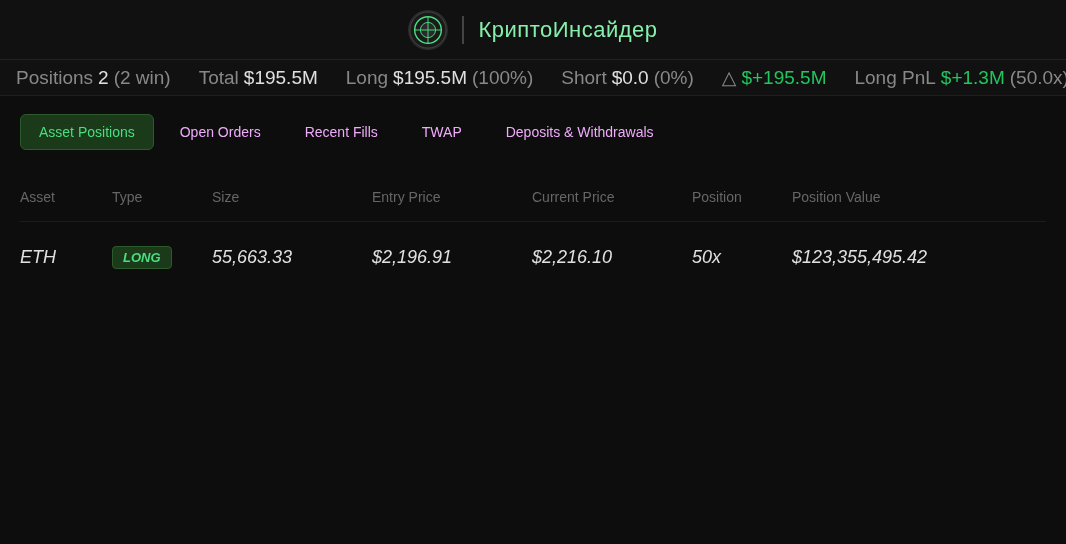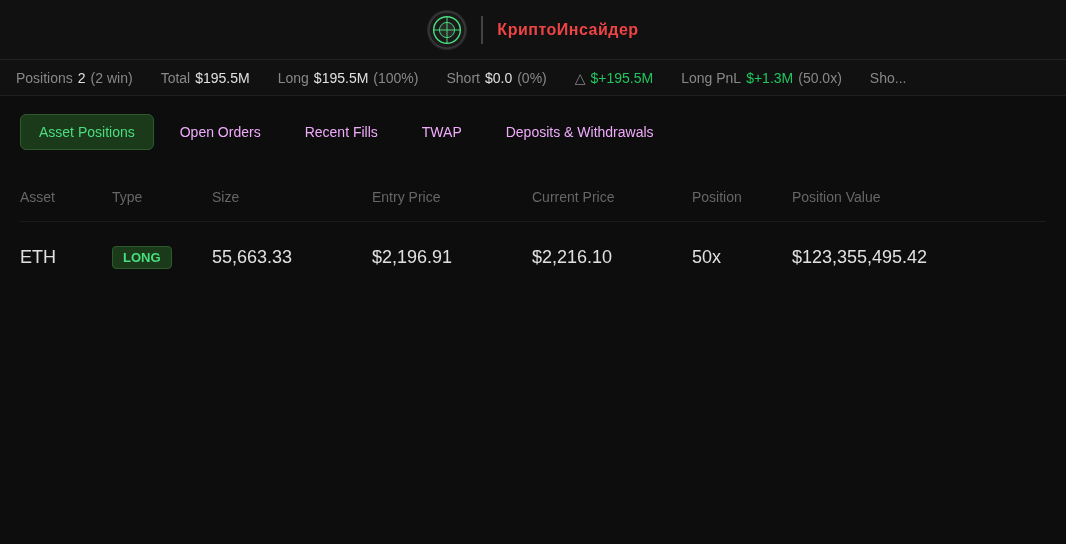--- a/index.html
+++ b/index.html
@@ -36,38 +36,38 @@
     .logo-circle svg {
       width: 38px;
       height: 38px;
     }
     .divider-v {
       width: 2px;
       height: 28px;
       background: #444;
     }
     .header-title {
-      font-size: 16px;
-      font-weight: 700;
-      color: #ef4444;
+      font-size: 22px;
+      font-weight: 400;
+      color: #86efac;
       letter-spacing: 0.5px;
     }
 
     
     .ticker-bar {
       background: #111;
       border-bottom: 1px solid #1e1e1e;
       height: 36px;
       display: flex;
       align-items: center;
       overflow: hidden;
       padding: 0 16px;
       gap: 28px;
       white-space: nowrap;
-      font-size: 14px;
+      font-size: 19px;
     }
     .ticker-item {
       display: flex;
       align-items: center;
       gap: 5px;
       color: #aaa;
     }
     .ticker-item .label { color: #888; }
     .ticker-item .value { color: #e0e0e0; font-weight: 500; }
     .ticker-item .green { color: #22c55e; }
@@ -116,20 +116,21 @@
     }
     .data-table thead tr th:first-child { padding-left: 0; }
     .data-table tbody tr {
       border-top: 1px solid #1c1c1c;
     }
     .data-table tbody tr td {
       padding: 24px 12px;
       font-size: 18px;
       font-weight: 500;
       color: #e0e0e0;
+      font-style: italic;
     }
     .data-table tbody tr td:first-child { padding-left: 0; }
 
     .type-badge {
       display: inline-block;
       padding: 3px 10px;
       border-radius: 4px;
       font-size: 13px;
       font-weight: 700;
     }

